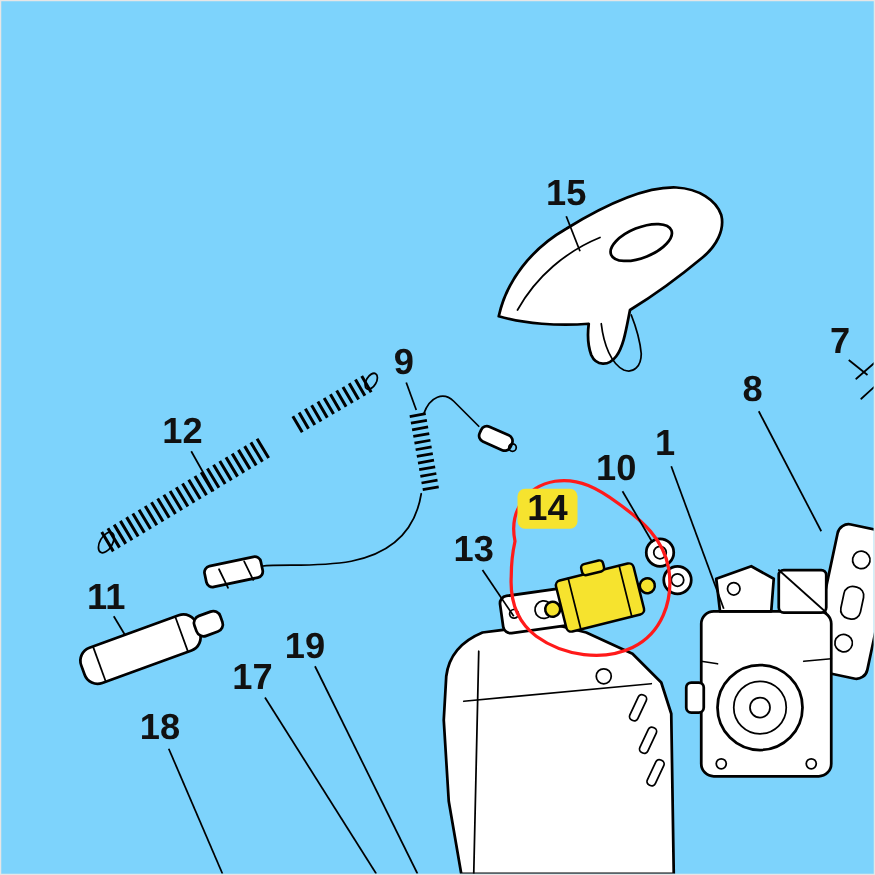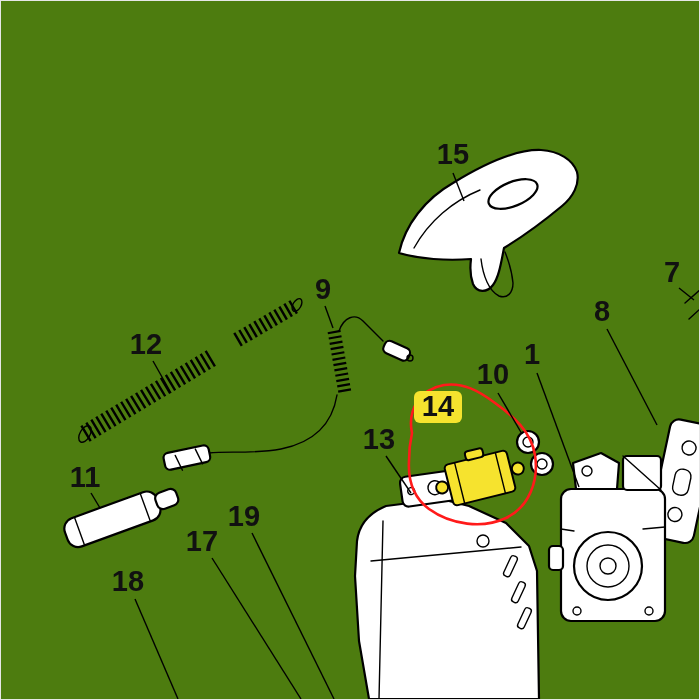--- a/index.html
+++ b/index.html
@@ -1,18 +1,18 @@
 <!DOCTYPE html>
 <html><head>
 <meta charset="utf-8">
 <style>
   html,body{margin:0;padding:0;background:#fff;}
   .frame{
     position:relative;width:698px;height:698px;border:1px solid #e6e6e6;
-    background:#4d7c0f;overflow:hidden;
+    background:#7dd3fc;overflow:hidden;
     font-family:"Liberation Sans",sans-serif;
   }
   svg{display:block;}
   .outline{fill:#ffffff;stroke:#000;stroke-width:2.2;stroke-linejoin:round;stroke-linecap:round;}
   .thin{fill:none;stroke:#000;stroke-width:1.4;stroke-linejoin:round;stroke-linecap:round;}
   .coil{fill:none;stroke:#000;}
   .leader{stroke:#000;stroke-width:1.4;fill:none;}
   .num{font-family:"Liberation Sans",sans-serif;font-weight:bold;font-size:29px;fill:#111;}
   .hl{fill:#f6e32e;stroke:#000;stroke-width:2;stroke-linejoin:round;}
   .hlpill{fill:#f6e32e;}

